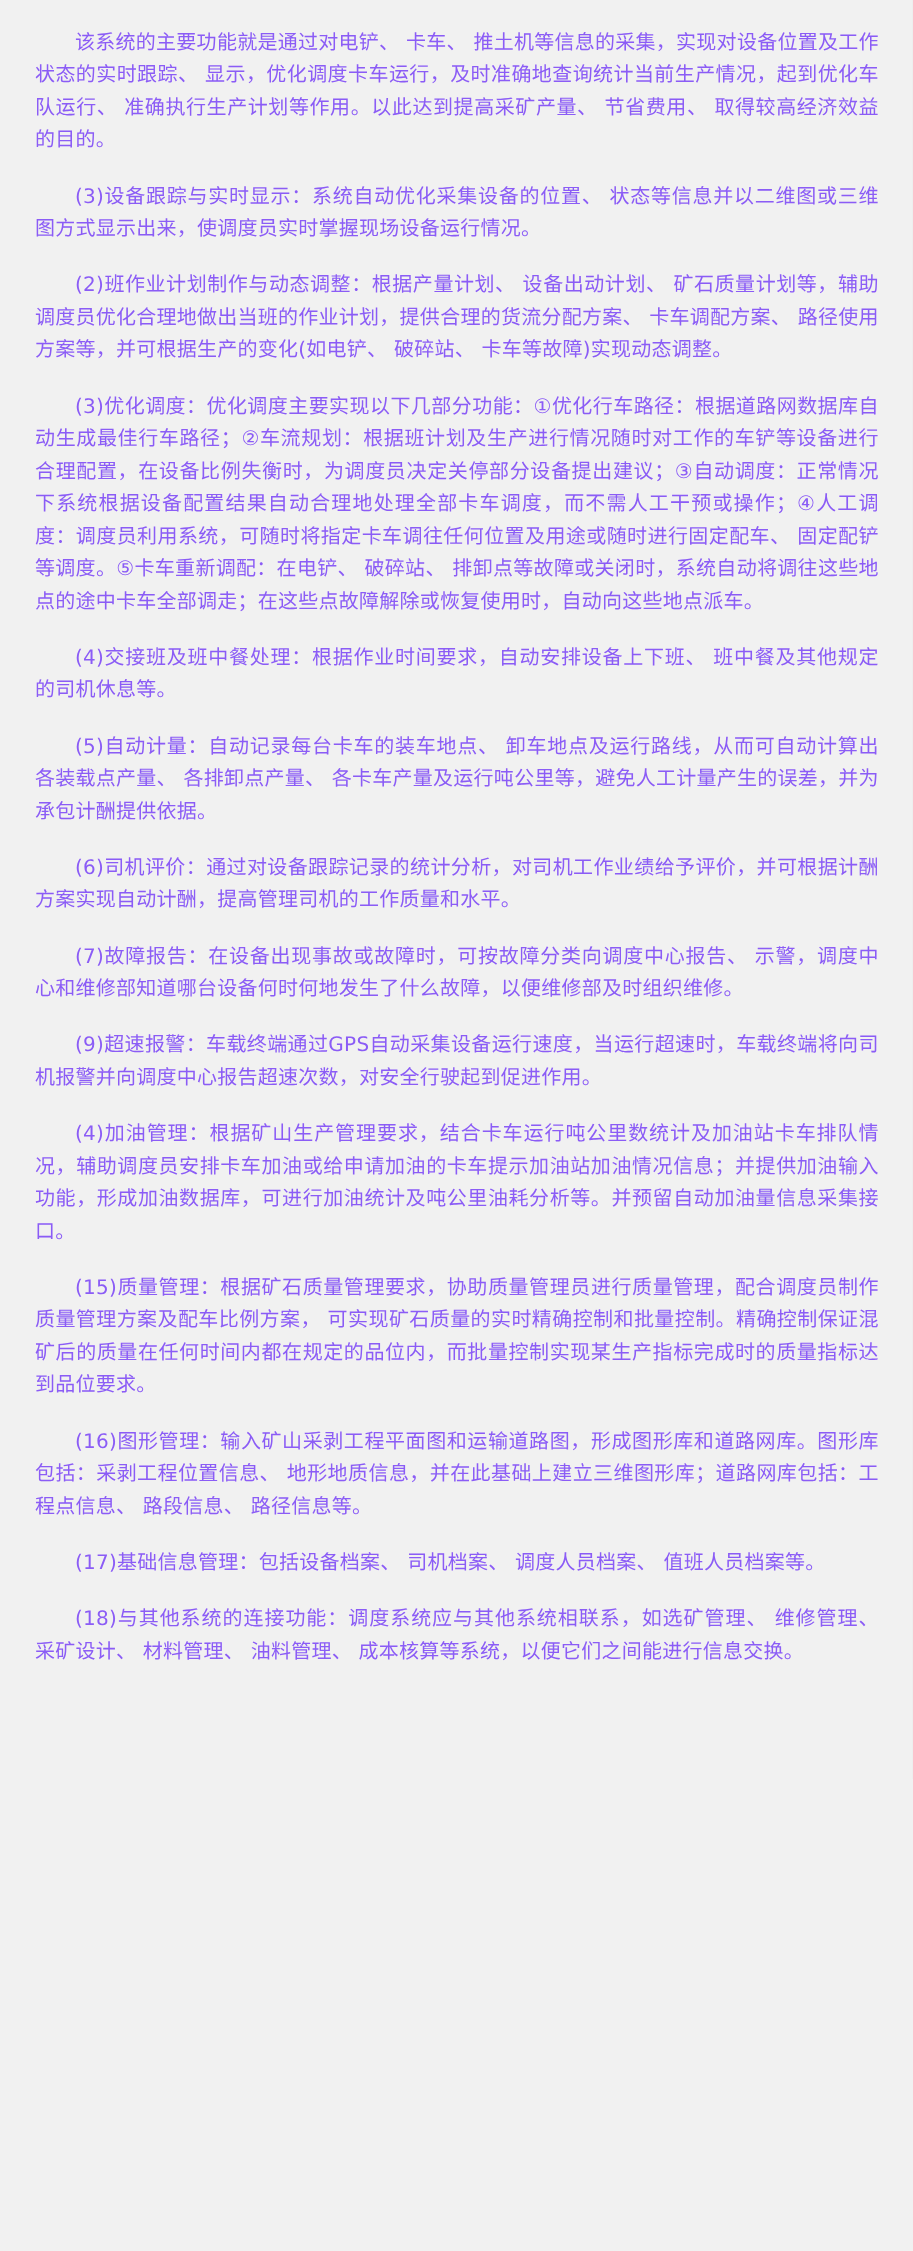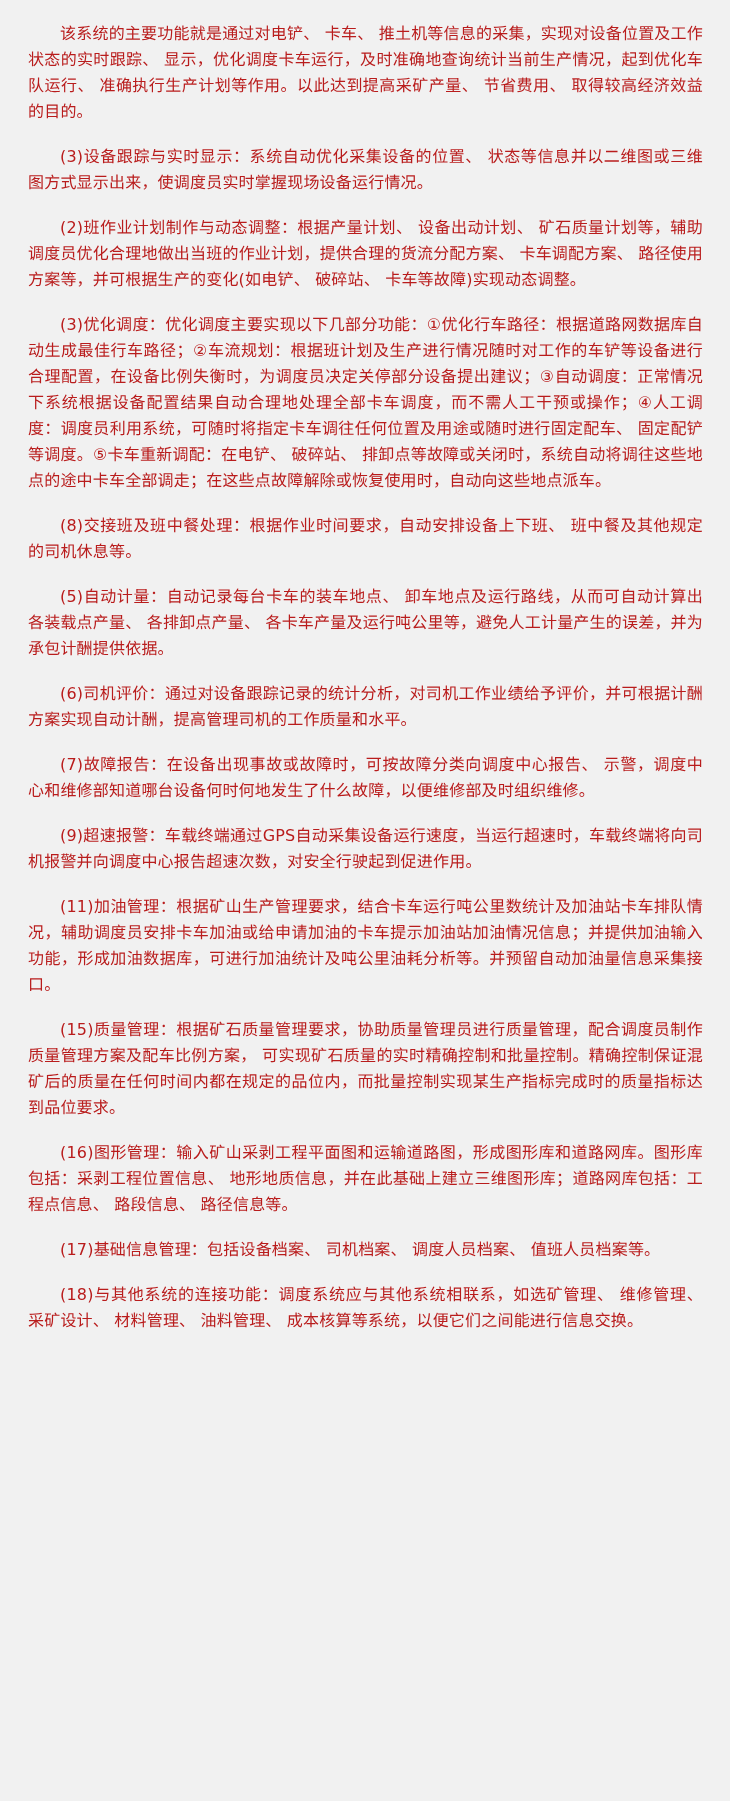--- a/index.html
+++ b/index.html
@@ -18,43 +18,43 @@
     margin: 0 auto;
     background: #f1f1f1;
     box-sizing: border-box;
     padding: 21px 27px 70px 28px;
   }
   .doc p {
     margin: 0 0 19px 0;
     padding: 0;
     font-size: 16px;
     line-height: 26px;
-    color: #b91c1c;
+    color: #8b5cf6;
     text-align: justify;
     text-indent: 2em;
     letter-spacing: 0.2px;
     word-break: break-all;
   }
   .doc p:last-child {
     margin-bottom: 16px;
   }
 </style>
 </head>
 <body>
 
 <div class="page">
   <div class="doc">
     <p>该系统的主要功能就是通过对电铲、 卡车、 推土机等信息的采集，实现对设备位置及工作状态的实时跟踪、 显示，优化调度卡车运行，及时准确地查询统计当前生产情况，起到优化车队运行、 准确执行生产计划等作用。以此达到提高采矿产量、 节省费用、 取得较高经济效益的目的。</p>
     <p>(3)设备跟踪与实时显示：系统自动优化采集设备的位置、 状态等信息并以二维图或三维图方式显示出来，使调度员实时掌握现场设备运行情况。</p>
     <p>(2)班作业计划制作与动态调整：根据产量计划、 设备出动计划、 矿石质量计划等，辅助调度员优化合理地做出当班的作业计划，提供合理的货流分配方案、 卡车调配方案、 路径使用方案等，并可根据生产的变化(如电铲、 破碎站、 卡车等故障)实现动态调整。</p>
     <p>(3)优化调度：优化调度主要实现以下几部分功能：①优化行车路径：根据道路网数据库自动生成最佳行车路径；②车流规划：根据班计划及生产进行情况随时对工作的车铲等设备进行合理配置，在设备比例失衡时，为调度员决定关停部分设备提出建议；③自动调度：正常情况下系统根据设备配置结果自动合理地处理全部卡车调度，而不需人工干预或操作；④人工调度：调度员利用系统，可随时将指定卡车调往任何位置及用途或随时进行固定配车、 固定配铲等调度。⑤卡车重新调配：在电铲、 破碎站、 排卸点等故障或关闭时，系统自动将调往这些地点的途中卡车全部调走；在这些点故障解除或恢复使用时，自动向这些地点派车。</p>
-    <p>(8)交接班及班中餐处理：根据作业时间要求，自动安排设备上下班、 班中餐及其他规定的司机休息等。</p>
+    <p>(4)交接班及班中餐处理：根据作业时间要求，自动安排设备上下班、 班中餐及其他规定的司机休息等。</p>
     <p>(5)自动计量：自动记录每台卡车的装车地点、 卸车地点及运行路线，从而可自动计算出各装载点产量、 各排卸点产量、 各卡车产量及运行吨公里等，避免人工计量产生的误差，并为承包计酬提供依据。</p>
     <p>(6)司机评价：通过对设备跟踪记录的统计分析，对司机工作业绩给予评价，并可根据计酬方案实现自动计酬，提高管理司机的工作质量和水平。</p>
     <p>(7)故障报告：在设备出现事故或故障时，可按故障分类向调度中心报告、 示警，调度中心和维修部知道哪台设备何时何地发生了什么故障，以便维修部及时组织维修。</p>
     <p>(9)超速报警：车载终端通过GPS自动采集设备运行速度，当运行超速时，车载终端将向司机报警并向调度中心报告超速次数，对安全行驶起到促进作用。</p>
-    <p>(11)加油管理：根据矿山生产管理要求，结合卡车运行吨公里数统计及加油站卡车排队情况，辅助调度员安排卡车加油或给申请加油的卡车提示加油站加油情况信息；并提供加油输入功能，形成加油数据库，可进行加油统计及吨公里油耗分析等。并预留自动加油量信息采集接口。</p>
+    <p>(4)加油管理：根据矿山生产管理要求，结合卡车运行吨公里数统计及加油站卡车排队情况，辅助调度员安排卡车加油或给申请加油的卡车提示加油站加油情况信息；并提供加油输入功能，形成加油数据库，可进行加油统计及吨公里油耗分析等。并预留自动加油量信息采集接口。</p>
     <p>(15)质量管理：根据矿石质量管理要求，协助质量管理员进行质量管理，配合调度员制作质量管理方案及配车比例方案， 可实现矿石质量的实时精确控制和批量控制。精确控制保证混矿后的质量在任何时间内都在规定的品位内，而批量控制实现某生产指标完成时的质量指标达到品位要求。</p>
     <p>(16)图形管理：输入矿山采剥工程平面图和运输道路图，形成图形库和道路网库。图形库包括：采剥工程位置信息、 地形地质信息，并在此基础上建立三维图形库；道路网库包括：工程点信息、 路段信息、 路径信息等。</p>
     <p>(17)基础信息管理：包括设备档案、 司机档案、 调度人员档案、 值班人员档案等。</p>
     <p>(18)与其他系统的连接功能：调度系统应与其他系统相联系，如选矿管理、 维修管理、 采矿设计、 材料管理、 油料管理、 成本核算等系统，以便它们之间能进行信息交换。</p>
   </div>
 </div>
 
 </body></html>

